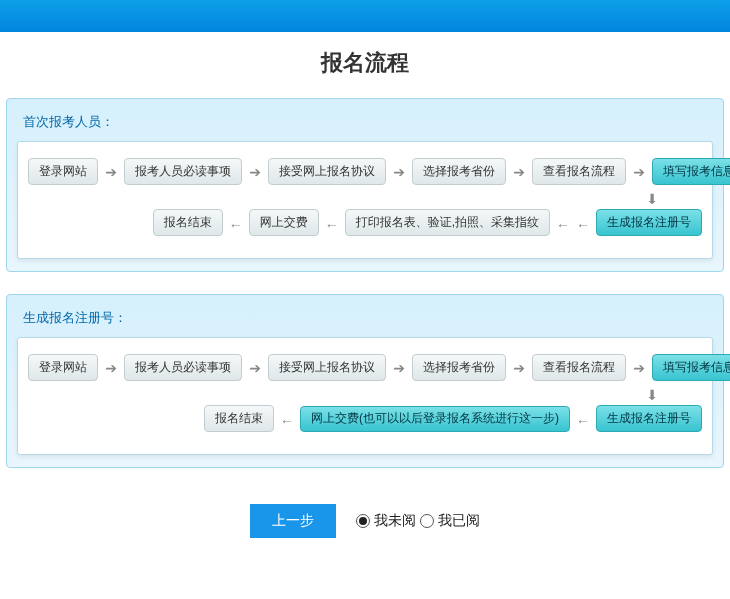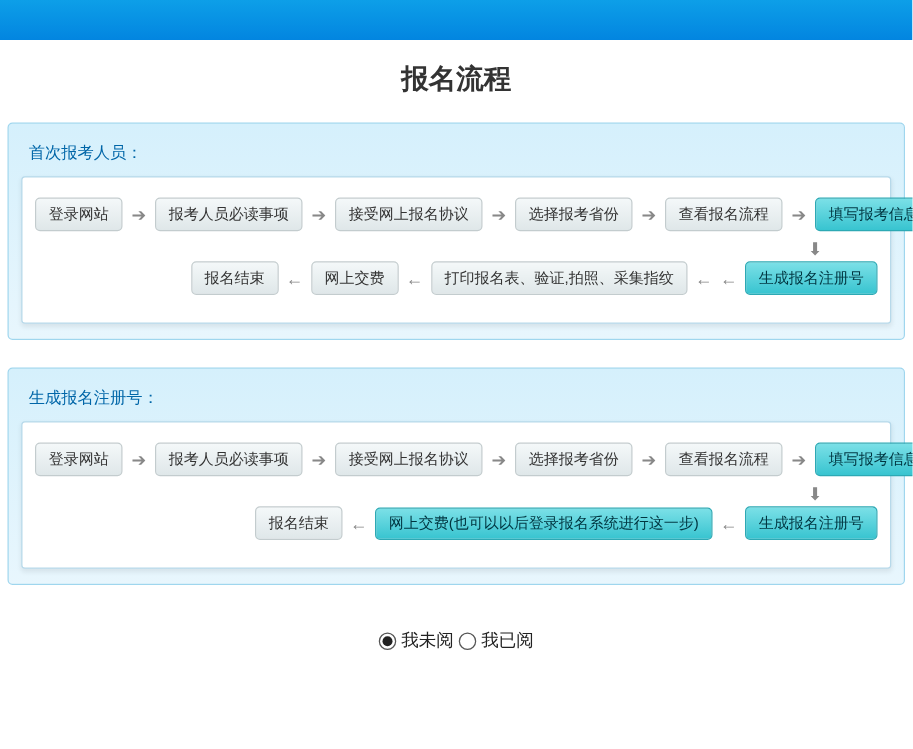--- a/index.html
+++ b/index.html
@@ -206,20 +206,21 @@
       </span>
       <span class="arrow">←</span>
       <span class="step step-gray">报名结束</span>
       <span class="flex-spacer"></span>
     </div>
 
   </div>
 </div>
 
 <div class="footer-controls">
+  <button class="btn">上一步</button>
   <div class="radio-group">
     <label class="radio-item">
       <span class="radio-dot checked"></span>
       <span>我未阅</span>
     </label>
     <label class="radio-item">
       <span class="radio-dot"></span>
       <span>我已阅</span>
     </label>
   </div>

